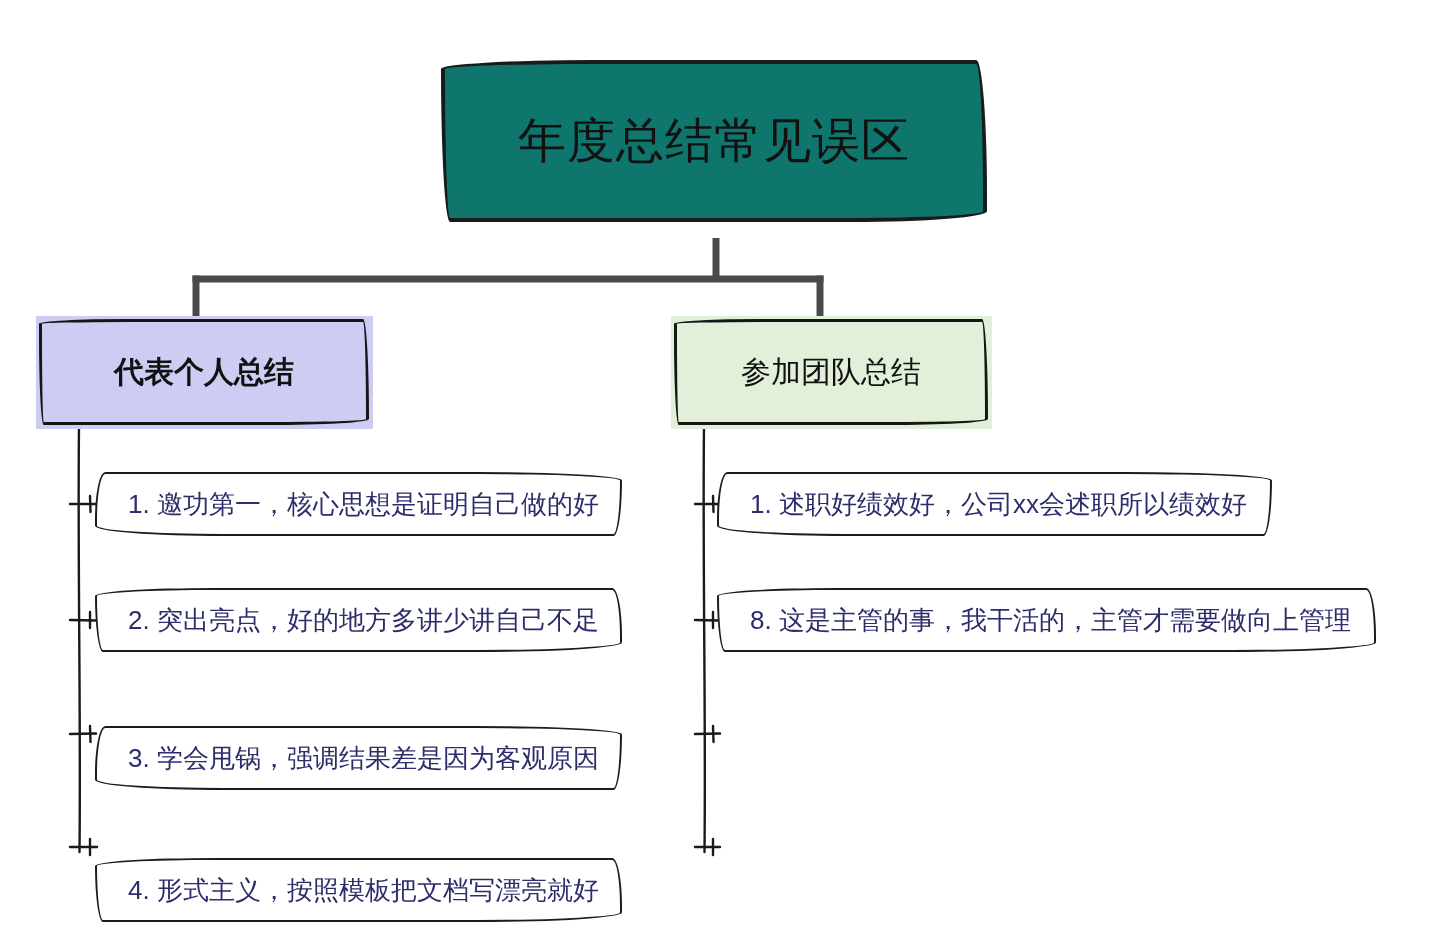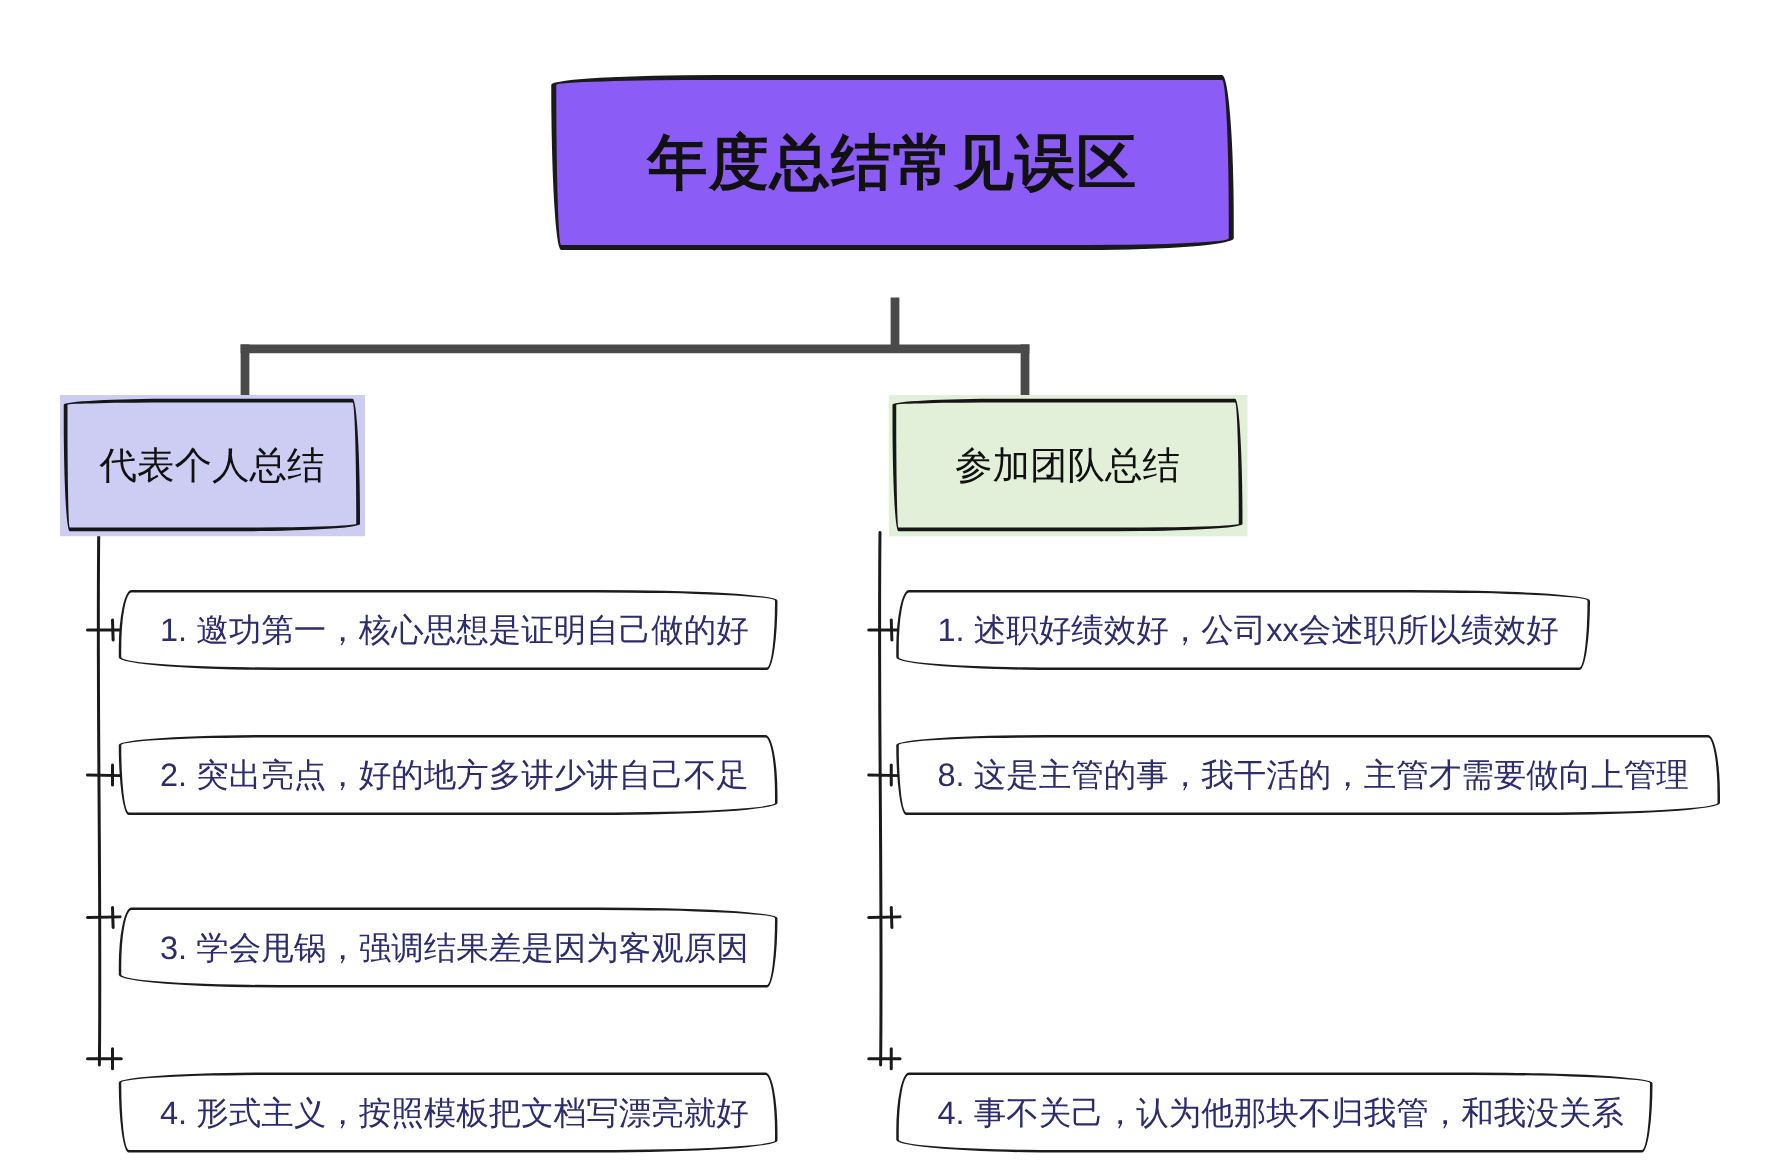--- a/index.html
+++ b/index.html
@@ -23,40 +23,40 @@
 
   
   .sketch {
     border: 3.5px solid #1a1a1a;
     border-radius: 255px 18px 225px 15px / 15px 225px 18px 255px;
   }
 
   .root-node {
     position: absolute;
     left: 441px; top: 60px;
-    width: 546px; height: 140px;
-    background: #8b5cf6;
+    width: 546px; height: 162px;
+    background: #0f766e;
     border-width: 4px;
-    display: flex; align-items: center; justify-content: center; font-weight: bold;
+    display: flex; align-items: center; justify-content: center;
   }
   .root-node .label {
     font-size: 48px;
     color: #111111;
     letter-spacing: 1px;
     white-space: nowrap;
   }
 
   
   .branch-fill {
     position: absolute;
     top: 316px;
     height: 113px;
   }
-  .branch-fill.left  { left: 48px;  width: 244px; }
-  .branch-fill.right { left: 711px; width: 287px; }
+  .branch-fill.left  { left: 36px;  width: 337px; font-weight: bold; }
+  .branch-fill.right { left: 671px; width: 321px; }
   .branch-border {
     position: absolute;
     inset: 3px 4px 4px 3px;
     border: 3.2px solid #161616;
     border-radius: 225px 15px 255px 12px / 12px 255px 15px 225px;
     display: flex; align-items: center; justify-content: center;
   }
   .branch-border .label {
     font-size: 30px;
     color: #111111;
@@ -163,17 +163,14 @@
   <div class="leaf l row4">
     <span class="label">4. 形式主义，按照模板把文档写漂亮就好</span>
   </div>
 
   <div class="leaf r row1">
     <span class="label">1. 述职好绩效好，公司xx会述职所以绩效好</span>
   </div>
   <div class="leaf r row2">
     <span class="label">8. 这是主管的事，我干活的，主管才需要做向上管理</span>
   </div>
-  <div class="leaf r row4">
-    <span class="label">4. 事不关己，认为他那块不归我管，和我没关系</span>
-  </div>
 
 </div>
 
 </body></html>

